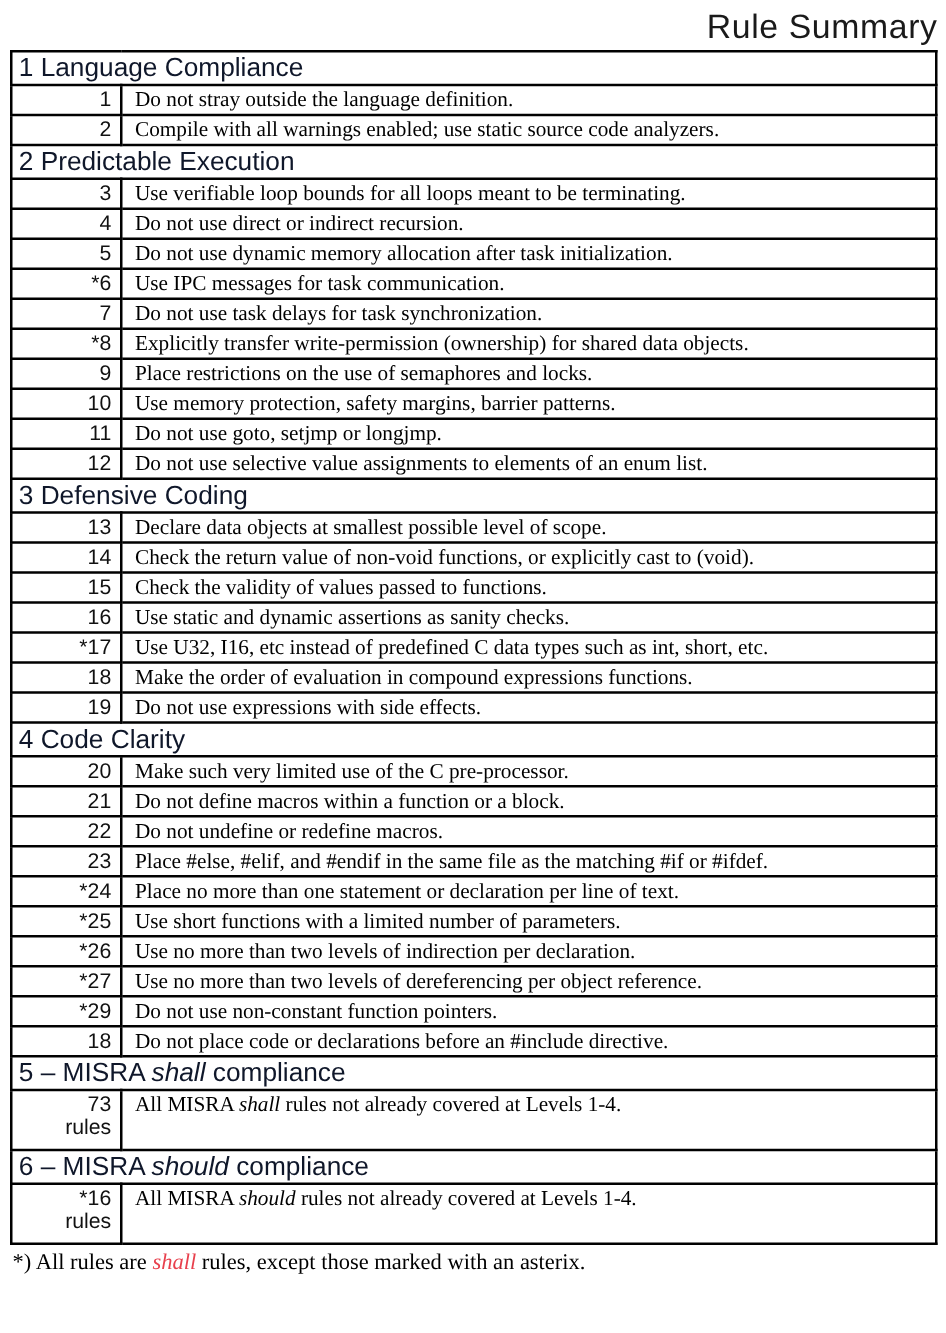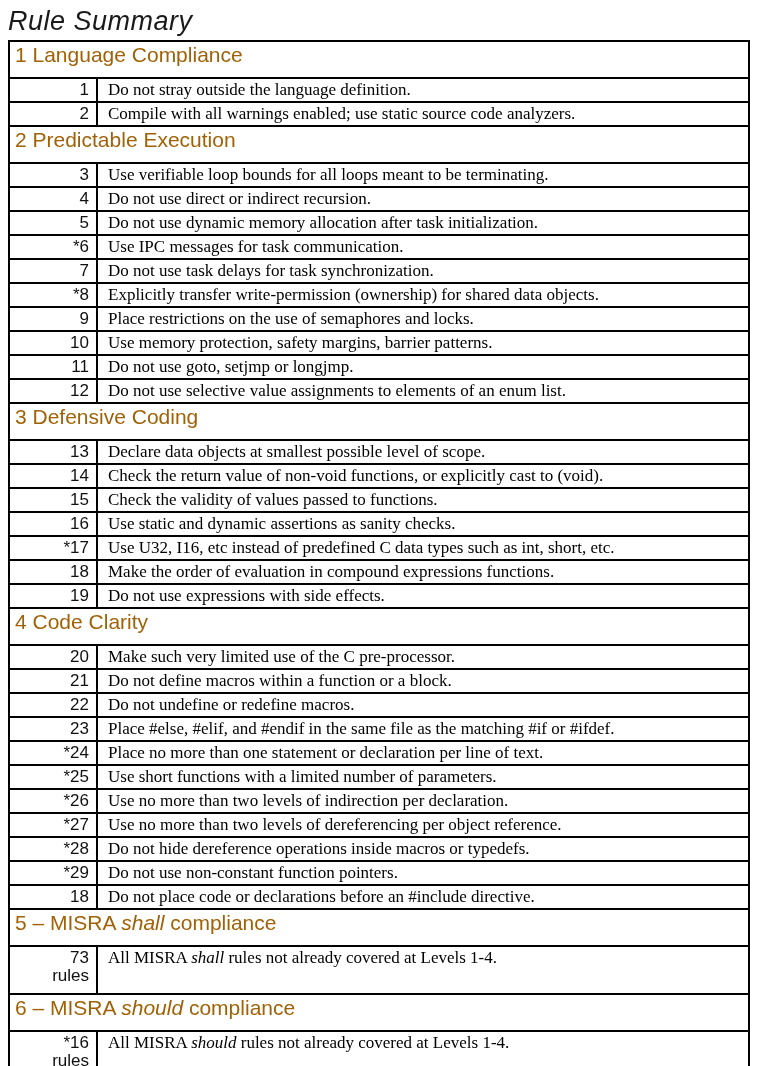--- a/index.html
+++ b/index.html
@@ -4,31 +4,31 @@
 <style>
   * { margin: 0; padding: 0; box-sizing: border-box; }
   html, body { background: #ffffff; }
   body {
     width: 757px; height: 1066px; overflow: hidden;
     font-family: "Liberation Sans", sans-serif;
     color: #000000;
   }
   .page { padding: 6px 7px 0 8px; }
   .title {
-    font-size: 27px; font-weight: 400; text-align: left;
+    font-size: 27px; font-weight: 400; text-align: right;
     color: #1a1a1a; letter-spacing: 0.5px;
-    margin: 0 0 3px 0; line-height: 31px; font-style: italic;
+    margin: 0 0 3px 0; line-height: 31px;
   }
   table.rule-table {
     width: 100%; border-collapse: collapse; table-layout: fixed;
   }
   table.rule-table td { border: 2px solid #000000; vertical-align: top; }
   td.section-header {
     font-size: 21px; line-height: 23px;
-    padding: 1px 4px 11px 5px; color: #a16207;
+    padding: 1px 4px 1px 5px; color: #0f172a;
   }
   td.num-cell {
     text-align: right; font-size: 17px; line-height: 18px;
     padding: 2px 7px 2px 0; color: #111111;
   }
   td.text-cell {
     font-family: "Liberation Serif", serif;
     font-size: 17px; line-height: 18px;
     padding: 2px 20px 2px 10px;
   }
@@ -222,26 +222,20 @@
           <td class="text-cell"><span>Use no more than two levels of indirection per declaration.</span></td>
         </tr>
         <tr>
           <td class="num-cell">
             <div>*27</div>
           </td>
           <td class="text-cell"><span>Use no more than two levels of dereferencing per object reference.</span></td>
         </tr>
         <tr>
           <td class="num-cell">
-            <div>*28</div>
-          </td>
-          <td class="text-cell"><span>Do not hide dereference operations inside macros or typedefs.</span></td>
-        </tr>
-        <tr>
-          <td class="num-cell">
             <div>*29</div>
           </td>
           <td class="text-cell"><span>Do not use non-constant function pointers.</span></td>
         </tr>
         <tr>
           <td class="num-cell">
             <div>18</div>
           </td>
           <td class="text-cell"><span>Do not place code or declarations before an #include directive.</span></td>
         </tr>

